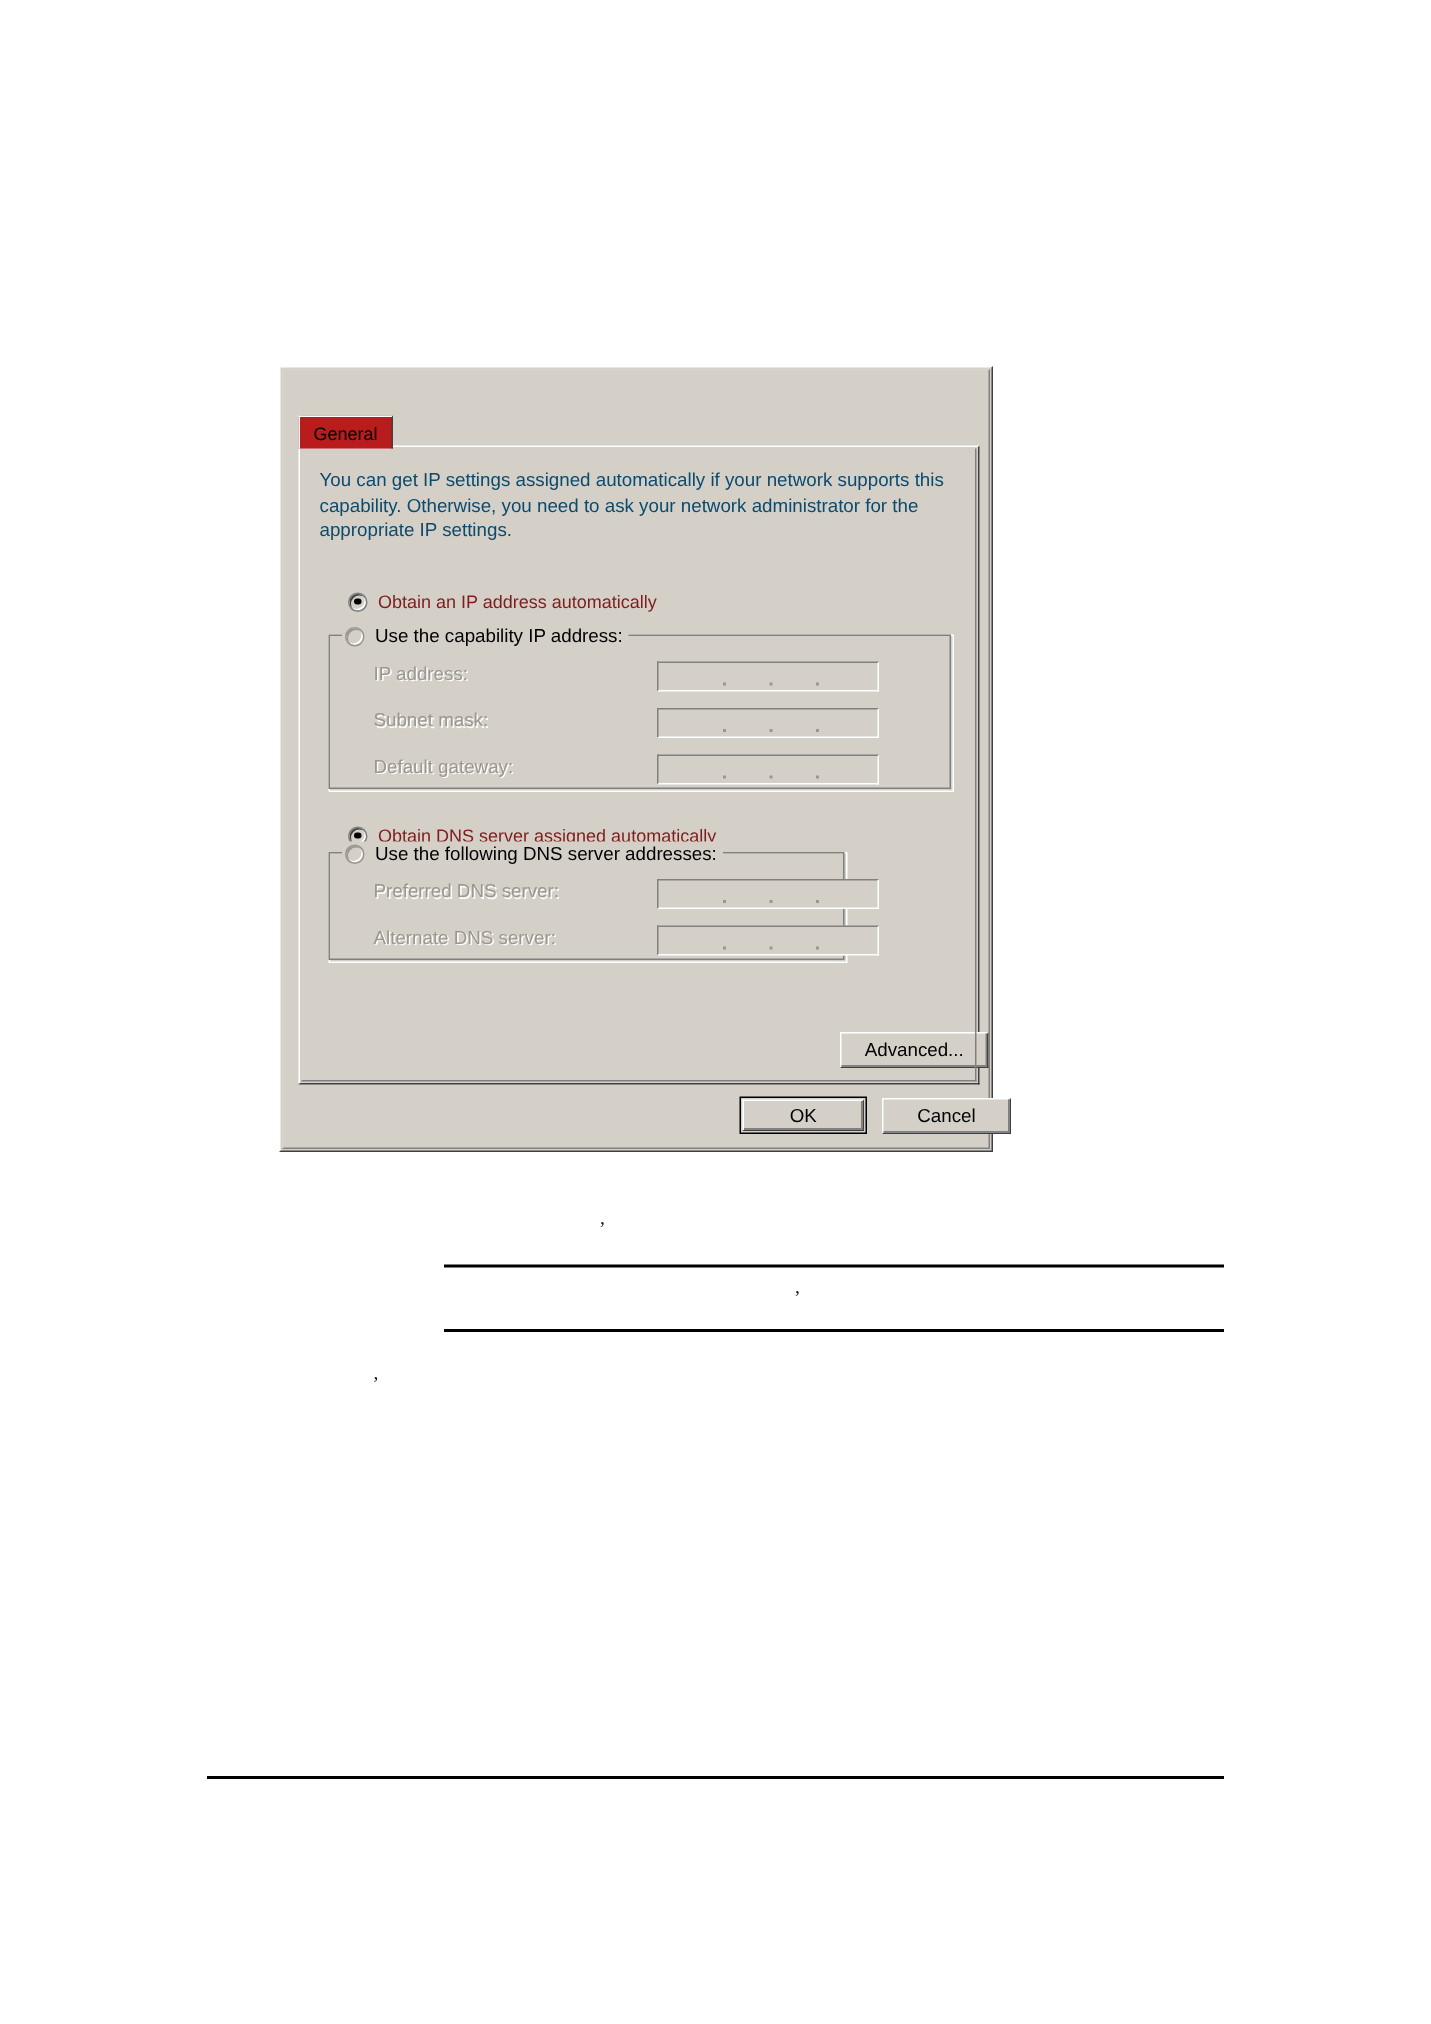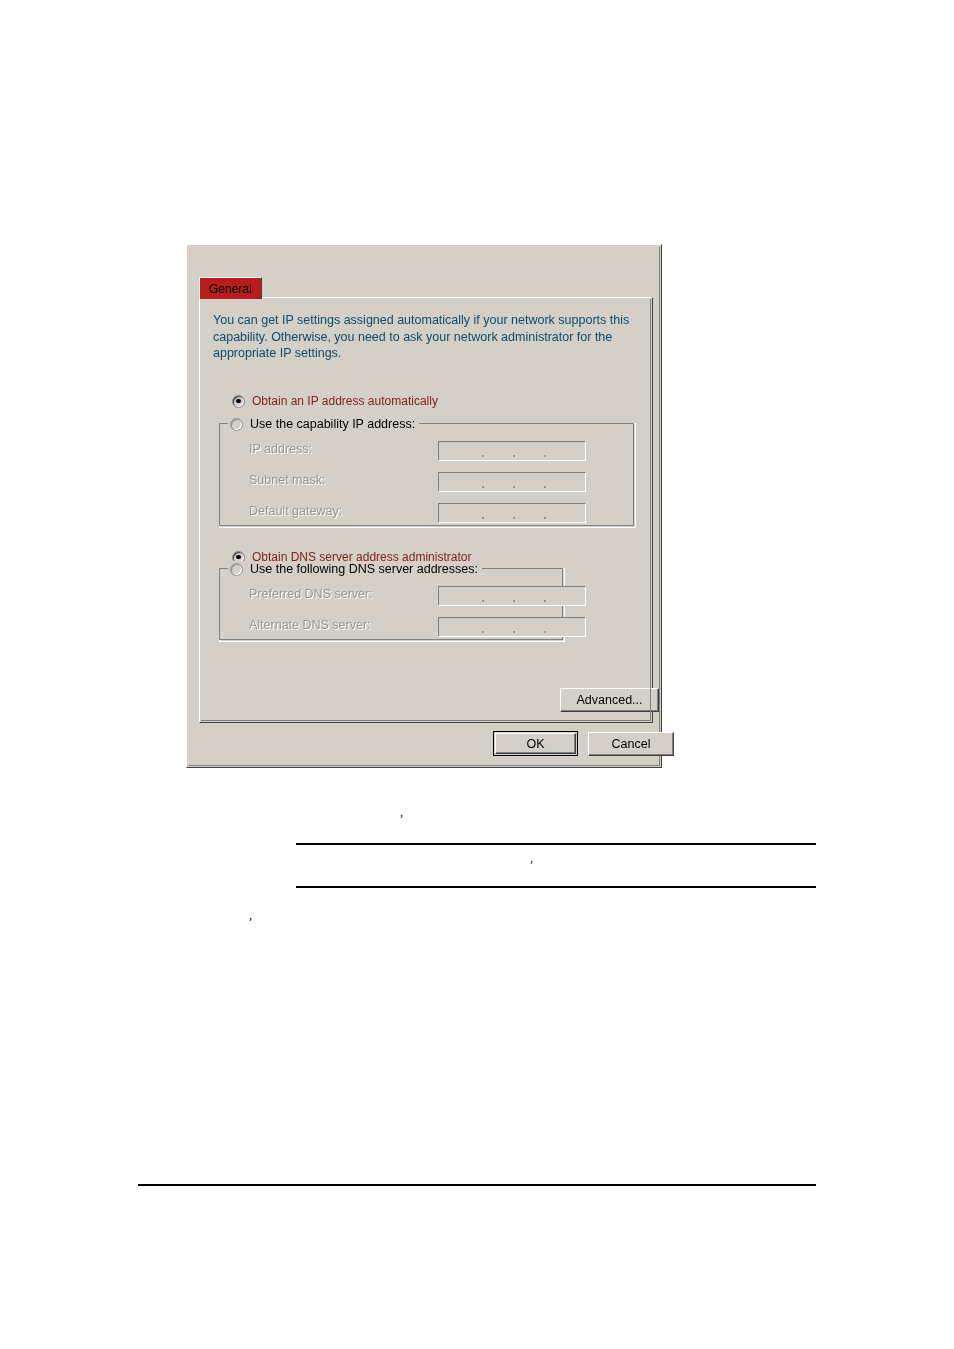--- a/index.html
+++ b/index.html
@@ -377,21 +377,21 @@
           </div>
           <div class="ipbox" style="left:218px; top:79px; width:148px;">
             <span class="ipdot"></span>
             <span class="ipdot"></span>
             <span class="ipdot"></span>
           </div>
         </div>
 
         <div class="radio-row" style="left:32px; top:252px;">
           <span class="radio checked"></span>
-          <span>Obtain DNS server address administrator</span>
+          <span>Obtain DNS server assigned automatically</span>
         </div>
 
         <div class="group" style="left:19px; top:270px; width:346px; height:74px;">
           <div class="group-legend">
             <span class="radio disabled"></span>
             <span>Use the following DNS server addresses:</span>
           </div>
 
           <div class="field-row" style="left:12px; top:18px;">
             <span class="field-label">Preferred DNS server:</span>

